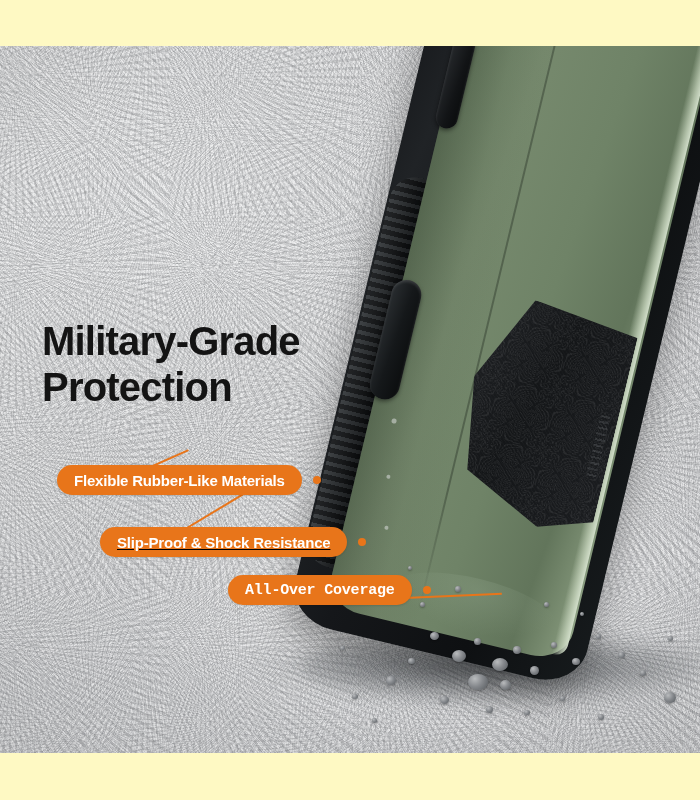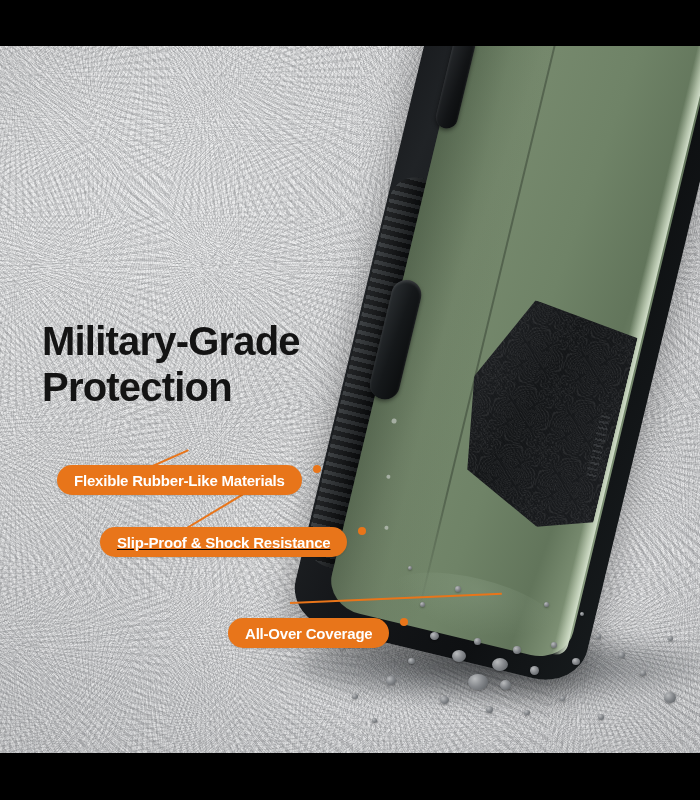--- a/index.html
+++ b/index.html
@@ -11,21 +11,21 @@
     width: 700px;
     height: 800px;
     overflow: hidden;
     font-family: "Liberation Sans", sans-serif;
   }
 
   #stage {
     position: relative;
     width: 700px;
     height: 800px;
-    background: #000000;
+    background: #fef9c3;
     overflow: hidden;
   }
 
   
   .photo {
     position: absolute;
     left: 0;
     top: 46px;
     width: 700px;
     height: 707px;
@@ -268,21 +268,21 @@
     font-weight: 700;
     letter-spacing: -0.8px;
     color: #141414;
     white-space: pre-line;
   }
 
   
   .callout {
     position: absolute;
     display: flex;
-    align-items: flex-start;
+    align-items: center;
     height: 30px;
   }
   .pill {
     display: inline-flex;
     align-items: center;
     height: 30px;
     padding: 0 17px;
     border-radius: 15px;
     background: #e8751a;
     color: #ffffff;
@@ -302,21 +302,21 @@
   }
   .leader {
     position: absolute;
     height: 0;
     border-top: 2px solid #e8751a;
     transform-origin: 0 50%;
   }
 
   #callout-1 { left: 57px;  top: 419px; }
   #callout-2 { left: 100px; top: 481px; text-decoration: underline; }
-  #callout-3 { left: 228px; top: 572px; }
+  #callout-3 { left: 228px; top: 529px; font-family: Liberation Mono, monospace; }
 </style>
 </head>
 <body>
 
 <div id="stage">
 
   <div class="photo">
 
     <div class="concrete-base"></div>
     <div class="speckle"></div>

